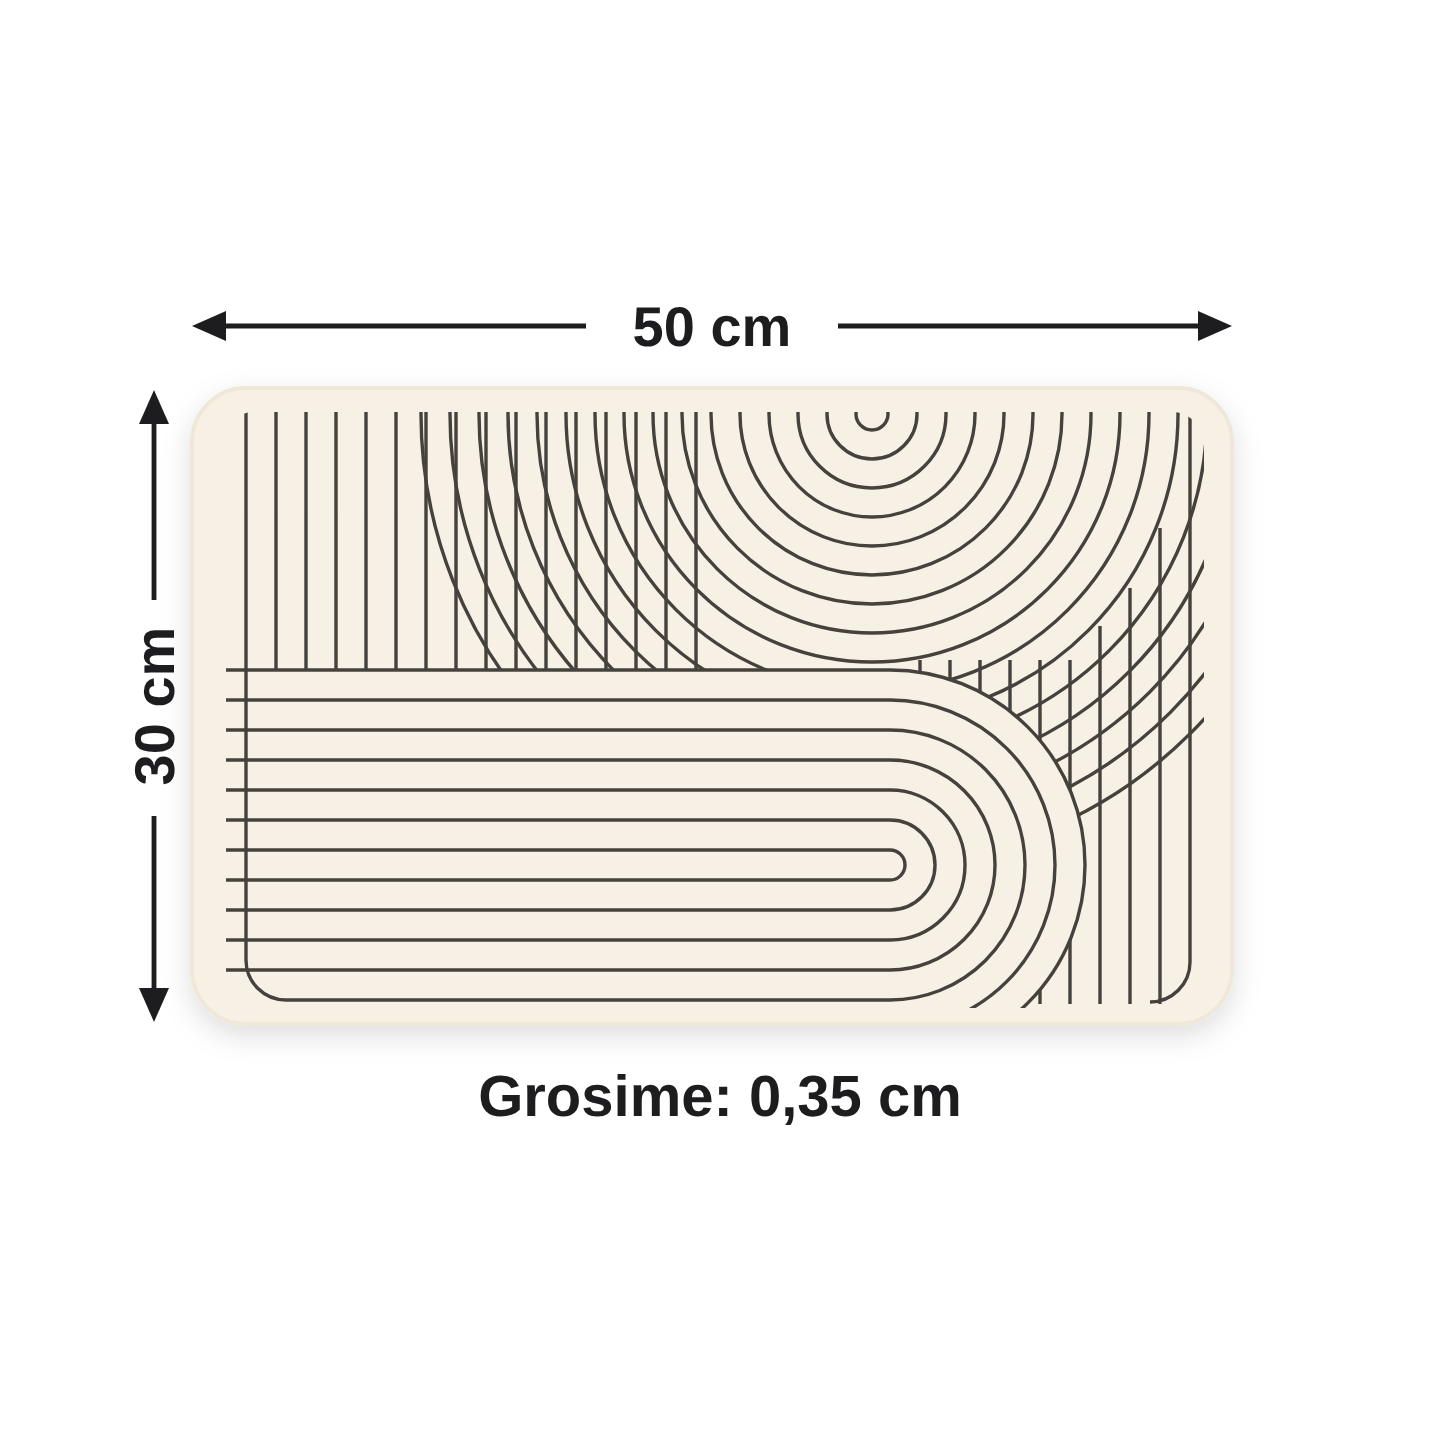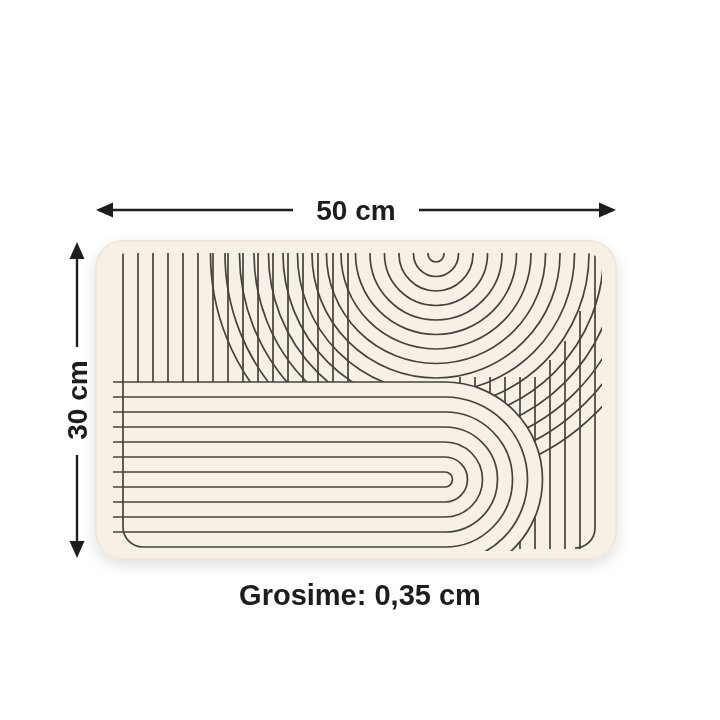--- a/index.html
+++ b/index.html
@@ -6,21 +6,20 @@
     --mat-fill:#f6f1e4;
     --mat-edge:#efe8d8;
     --pattern-line:#45423e;
     --annotation:#1d1d1f;
     --page-bg:#ffffff;
   }
   html,body{margin:0;padding:0;background:var(--page-bg);}
   .stage{
     position:relative;width:720px;height:596px;background:var(--page-bg);
     font-family:"Liberation Sans", sans-serif;
-    margin-top:47px;
   }
   svg{display:block;}
   .pat{stroke:var(--pattern-line);stroke-width:1.7;fill:none;}
   .pat-fill{fill:var(--mat-fill);stroke:none;}
   .dim-line{stroke:var(--annotation);stroke-width:2.4;fill:none;}
   .dim-head{fill:var(--annotation);stroke:none;}
   .dim-text{
     fill:var(--annotation);font-size:28px;font-weight:700;
     font-family:"Liberation Sans", sans-serif;
   }

